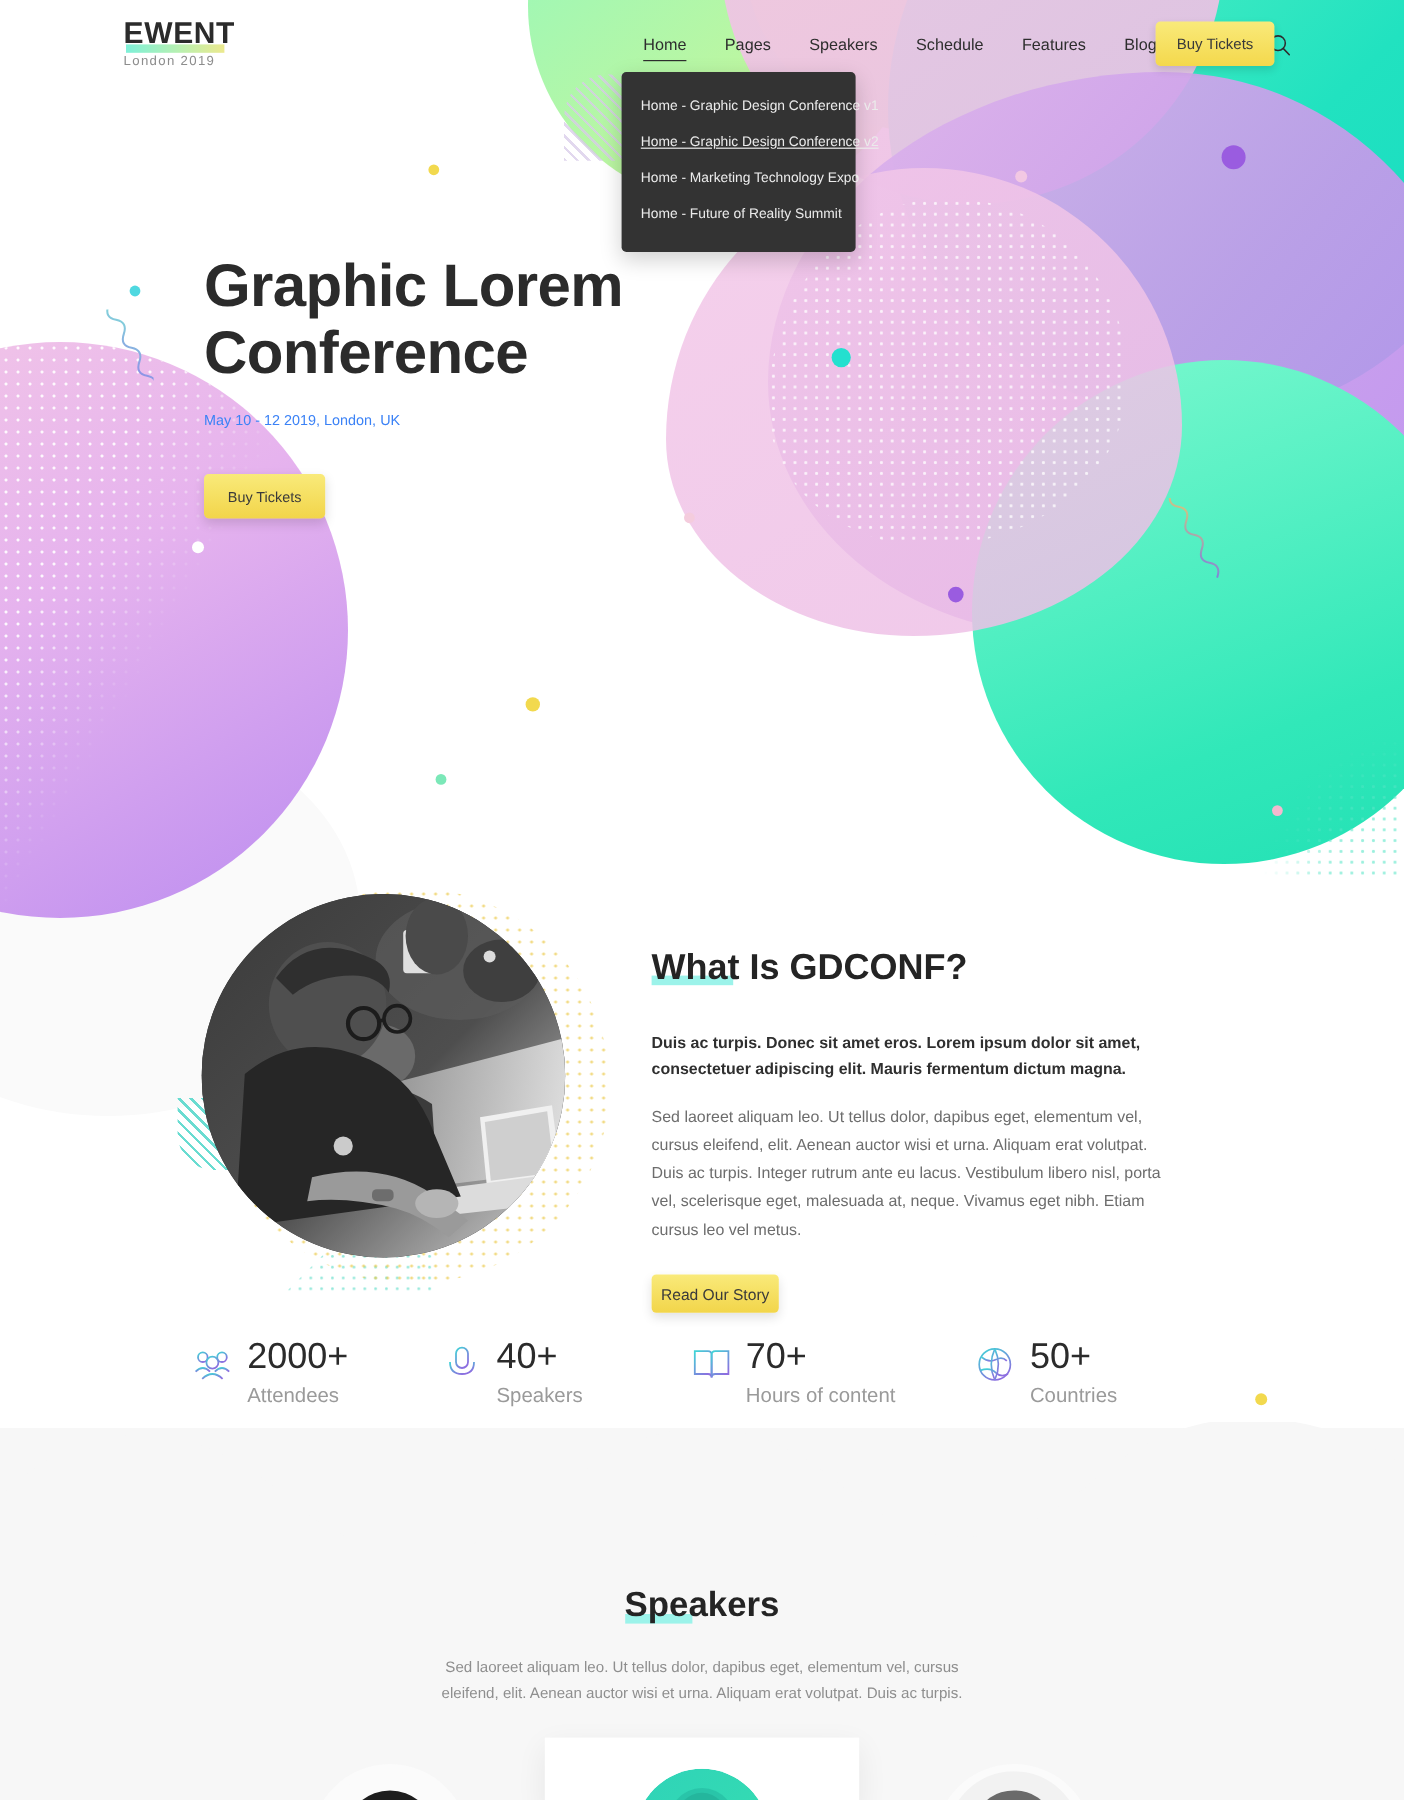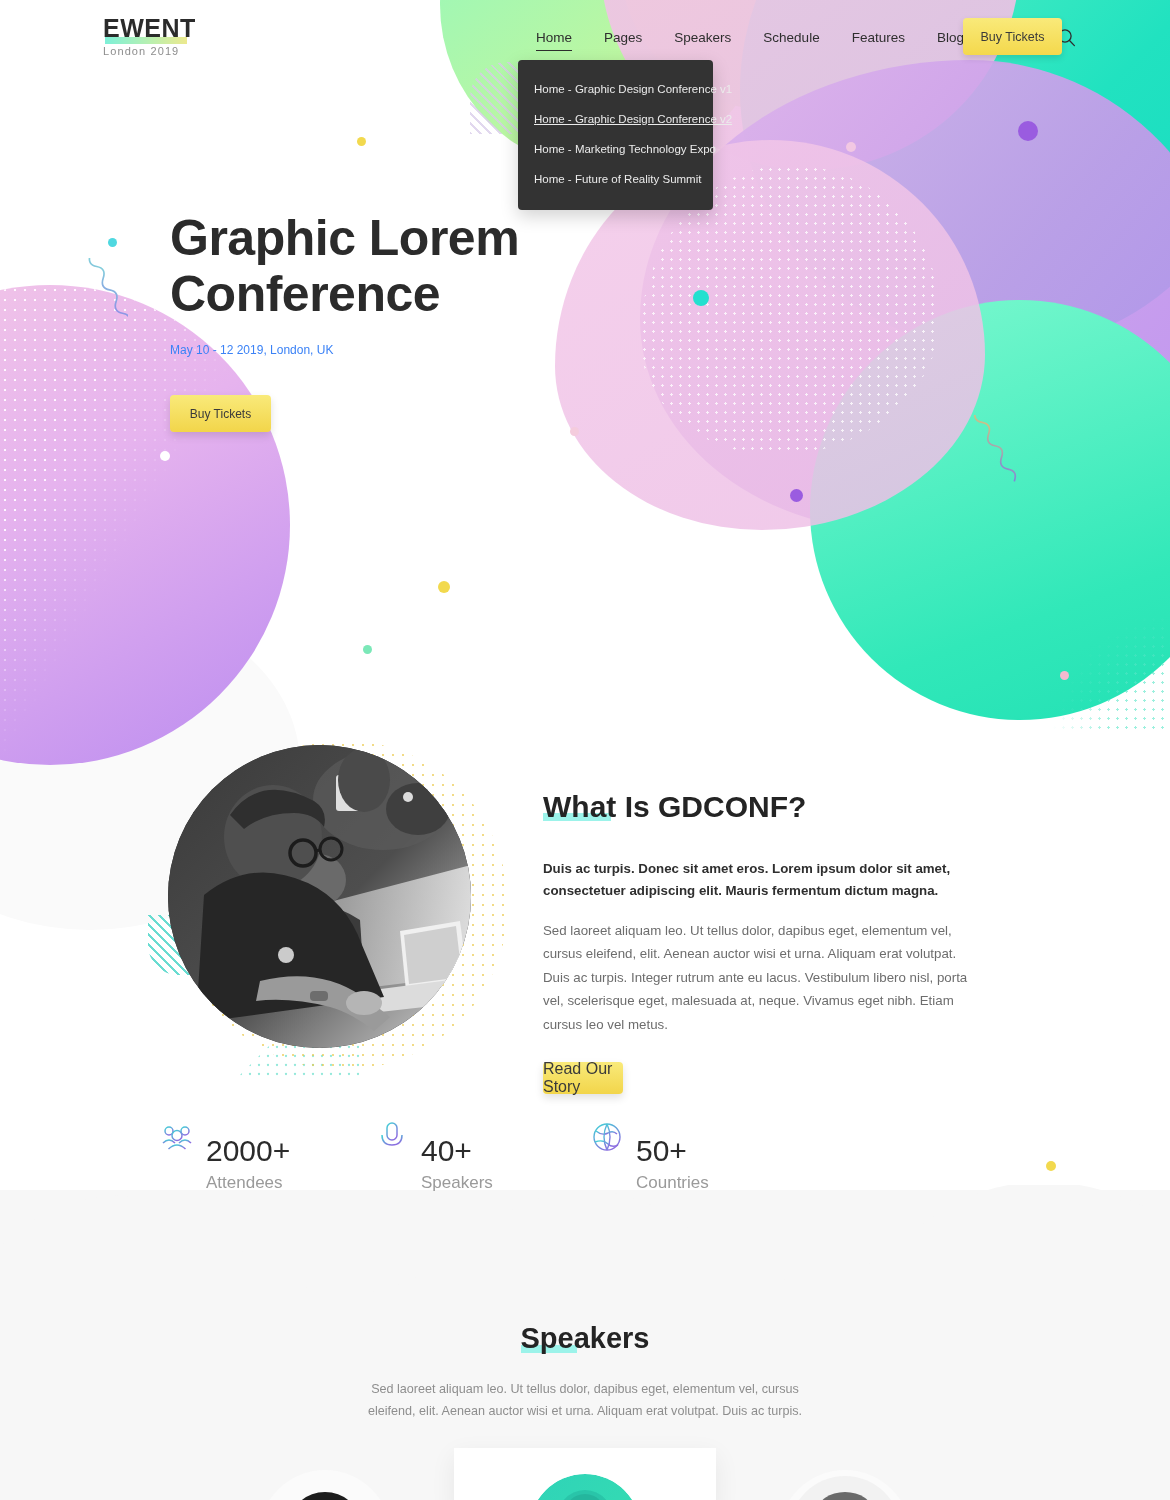--- a/index.html
+++ b/index.html
@@ -208,35 +208,35 @@
     position: absolute; left: 0; bottom: 2px; height: 8px; width: 68px;
     background: #9cf3ea; z-index: -1;
   }
   .lead {
     margin-top: 35px; font-size: 13.3px; font-weight: 700; color: #2f2f2f; line-height: 1.62;
   }
   .body-p {
     margin-top: 18px; font-size: 13.3px; color: #6d6d6d; line-height: 1.76;
   }
   .btn-story {
-    margin-top: 26px; width: 80px; height: 32px; border-radius: 4px;
+    margin-top: 26px; width: 106px; height: 32px; border-radius: 4px;
     background: linear-gradient(180deg, #f9ea7a 0%, #f2d54a 100%);
     box-shadow: 0 4px 9px rgba(0,0,0,.12);
     display: flex; align-items: center; justify-content: center;
-    font-size: 16px; color: #3a3a3a; cursor: pointer;
+    font-size: 13px; color: #3a3a3a; cursor: pointer;
   }
 
   
   .stats {
     position: absolute; left: 160px; top: 1116px; width: 860px;
     display: flex; z-index: 20;
   }
   .stat { display: flex; align-items: flex-start; width: 215px; }
   .stat-icon { width: 34px; height: 34px; margin-top: 4px; flex: 0 0 34px; }
-  .stat-body { margin-left: 12px; margin-top: 20px; }
+  .stat-body { margin-left: 12px; }
   .stat-num { font-size: 30px; color: #2b2b2b; line-height: 1; font-weight: 400; }
   .stat-label { font-size: 17px; color: #9a9a9a; margin-top: 7px; }
 
   
   .speakers-head { position: absolute; left: 0; top: 1322px; width: 1170px; text-align: center; z-index: 20; }
   .speakers-title {
     font-size: 29px; font-weight: 700; color: #242424; position: relative; display: inline-block;
   }
   .speakers-title .hl {
     position: absolute; left: 0; bottom: 2px; height: 8px; width: 56px; background: #9cf3ea; z-index: -1;
@@ -483,20 +483,41 @@
             <line x1="12" y1="11" x2="22" y2="11"></line>
           </g>
         </svg>
       </div>
       <div class="stat-body">
         <div class="stat-num">40+</div>
         <div class="stat-label">Speakers</div>
       </div>
     </div>
 
+    <div class="stat" style="width:245px;">
+      <div class="stat-icon">
+        <svg width="34" height="34" viewBox="0 0 34 34">
+          <defs>
+              <linearGradient id="g3" x1="0" y1="0" x2="0.6" y2="1">
+            <stop offset="0%" stop-color="#3fd6d6"></stop>
+                <stop offset="100%" stop-color="#8d6ee0"></stop>
+              </linearGradient>
+            </defs>
+          <g fill="none" stroke="url(#g3)" stroke-width="1.5">
+            <path d="M3,6 h11 q3,0 3,3 v19 q0,-3 -3,-3 h-11 Z"></path>
+            <path d="M31,6 h-11 q-3,0 -3,3 v19 q0,-3 3,-3 h11 Z"></path>
+            <line x1="17" y1="9" x2="17" y2="30"></line>
+          </g>
+        </svg>
+      </div>
+      <div class="stat-body">
+        <div class="stat-num">70+</div>
+        <div class="stat-label">Hours of content</div>
+      </div>
+    </div>
 
     <div class="stat">
       <div class="stat-icon">
         <svg width="34" height="34" viewBox="0 0 34 34">
           <defs>
               <linearGradient id="g4" x1="0" y1="0" x2="0.6" y2="1">
             <stop offset="0%" stop-color="#3fd6d6"></stop>
                 <stop offset="100%" stop-color="#8d6ee0"></stop>
               </linearGradient>
             </defs>

